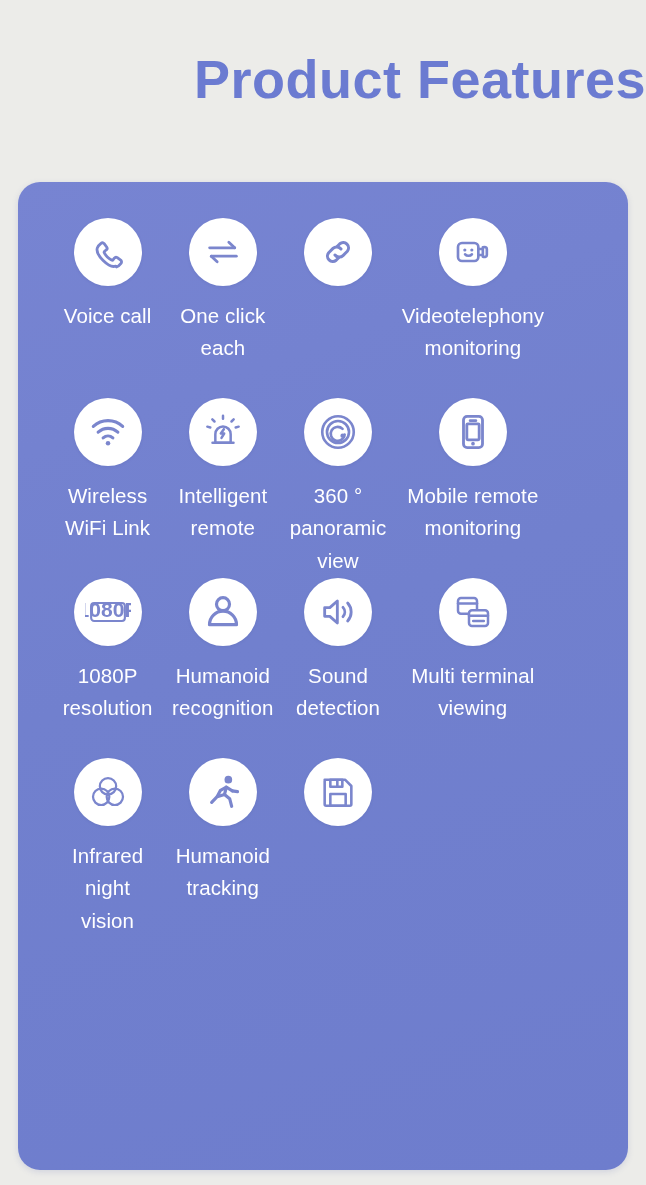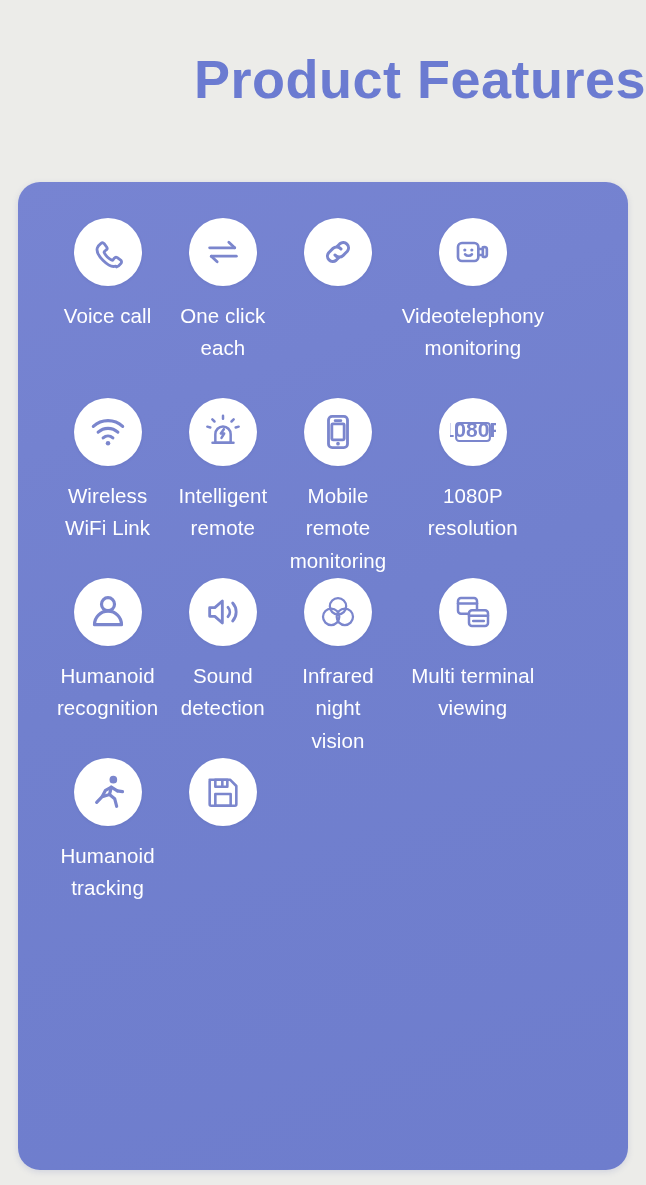--- a/index.html
+++ b/index.html
@@ -181,20 +181,32 @@
             <path d="M17.1 5.7l1.3-1.3"></path>
             <path d="M4.4 9.3l-1.8-.5"></path>
             <path d="M19.6 9.3l1.8-.5"></path>
             <path d="M12.5 10.3l-1.8 2.6h2l-1.6 2.6"></path>
           </svg>
         </div>
         <div class="feature-label">Intelligent
 remote</div>
       </div>
 
+      <div class="feature">
+        <div class="icon-circle">
+          <svg width="42" height="42" viewBox="0 0 24 24" fill="none" stroke="#7b86cd" stroke-width="1.5" stroke-linecap="round">
+            <circle cx="12" cy="12" r="9"></circle>
+            <circle cx="12" cy="12" r="6.3"></circle>
+            <path d="M14.6 10.2a4 4 0 1 0 1.2 3.2"></path>
+            <circle cx="14.6" cy="14.1" r="1.25" fill="#7b86cd" stroke="none"></circle>
+          </svg>
+        </div>
+        <div class="feature-label">360 ° panoramic
+view</div>
+      </div>
 
       <div class="feature">
         <div class="icon-circle">
           <svg width="40" height="40" viewBox="0 0 24 24" fill="none" stroke="#7b86cd" stroke-width="1.7" stroke-linecap="round" stroke-linejoin="round">
             <rect x="6.3" y="2.6" width="11.4" height="18.8" rx="2.2"></rect>
             <path d="M10.3 5.2h3.4"></path>
             <rect x="8.3" y="7.1" width="7.4" height="9.6" rx="0.6" fill="#ffffff"></rect>
             <circle cx="12" cy="19" r="1.1" fill="#7b86cd" stroke="none"></circle>
           </svg>
         </div>
@@ -227,50 +239,50 @@
       <div class="feature">
         <div class="icon-circle">
           <svg width="40" height="40" viewBox="0 0 24 24" fill="none" stroke="#7b86cd" stroke-width="1.7" stroke-linecap="round" stroke-linejoin="round">
             <path d="M4 9.4h3.1L11.6 5.4v13.2L7.1 14.6H4z"></path>
             <path d="M15 9.2a4.2 4.2 0 0 1 0 5.6"></path>
             <path d="M17.8 6.6a8 8 0 0 1 0 10.8"></path>
           </svg>
         </div>
         <div class="feature-label">Sound
 detection</div>
-      </div>
-
-      <div class="feature">
-        <div class="icon-circle">
-          <svg width="40" height="40" viewBox="0 0 24 24" fill="none" stroke="#7b86cd" stroke-width="1.35">
-            <circle cx="12" cy="8.6" r="4.9"></circle>
-            <circle cx="7.9" cy="14.9" r="4.9"></circle>
-            <circle cx="16.1" cy="14.9" r="4.9"></circle>
-          </svg>
-        </div>
-        <div class="feature-label">Infrared
-night vision</div>
       </div>
 
       <div class="feature">
         <div class="icon-circle">
           <svg width="40" height="40" viewBox="0 0 24 24" fill="none" stroke="#7b86cd" stroke-width="1.5" stroke-linecap="round" stroke-linejoin="round">
             <rect x="3" y="3.6" width="11.4" height="9.4" rx="1.8" fill="#ffffff"></rect>
             <path d="M3 6.9h11.4"></path>
             <rect x="9.6" y="11" width="11.4" height="9.4" rx="1.8" fill="#ffffff"></rect>
             <path d="M9.6 14.3H21"></path>
             <path d="M12.1 17.4h6.4"></path>
           </svg>
         </div>
         <div class="feature-label">Multi terminal
 viewing</div>
       </div>
 
       <div class="feature">
         <div class="icon-circle">
+          <svg width="40" height="40" viewBox="0 0 24 24" fill="none" stroke="#7b86cd" stroke-width="1.35">
+            <circle cx="12" cy="8.6" r="4.9"></circle>
+            <circle cx="7.9" cy="14.9" r="4.9"></circle>
+            <circle cx="16.1" cy="14.9" r="4.9"></circle>
+          </svg>
+        </div>
+        <div class="feature-label">Infrared
+night vision</div>
+      </div>
+
+      <div class="feature">
+        <div class="icon-circle">
           <svg width="40" height="40" viewBox="0 0 24 24" fill="#7b86cd" stroke="#7b86cd" stroke-width="1.9" stroke-linecap="round" stroke-linejoin="round">
             <circle cx="15.2" cy="4.6" r="2.3" stroke="none"></circle>
             <path d="M17.6 11.3l-3.6-2.2-3.5 1.9-1.9 3.6" fill="none"></path>
             <path d="M14 9.1l-1.1 4.4 3.1 2.5 1.2 4.6" fill="none"></path>
             <path d="M12.9 13.5l-4.4 1.3-3.3 3.4" fill="none"></path>
             <path d="M17.6 11.3l3.1.5" fill="none"></path>
           </svg>
         </div>
         <div class="feature-label">Humanoid
 tracking</div>

